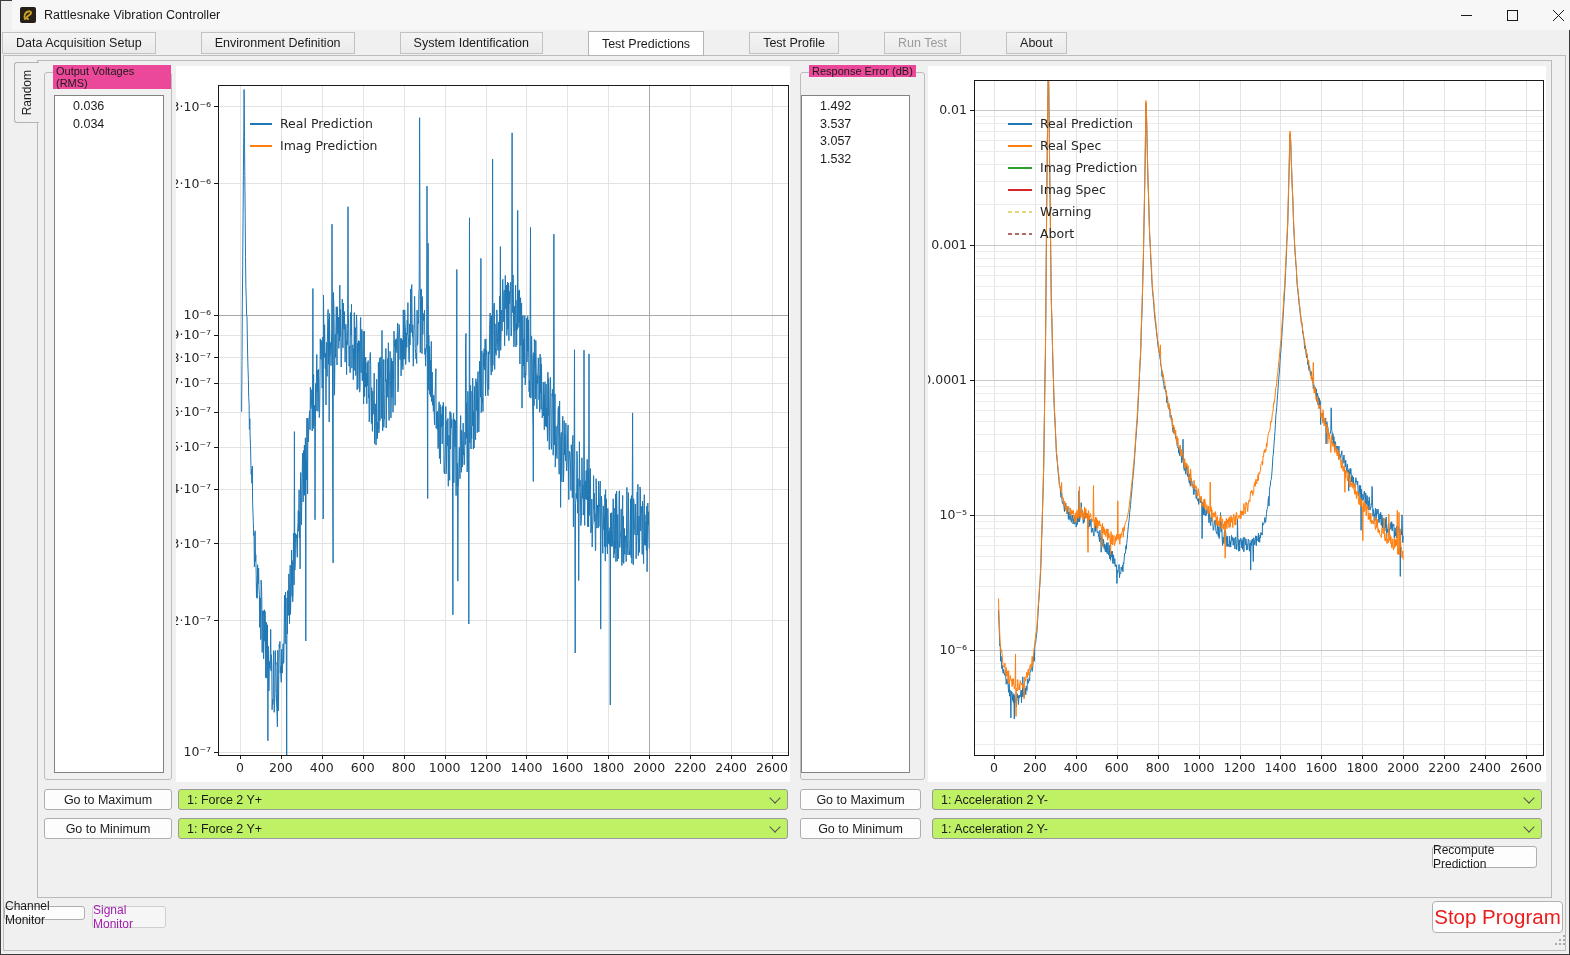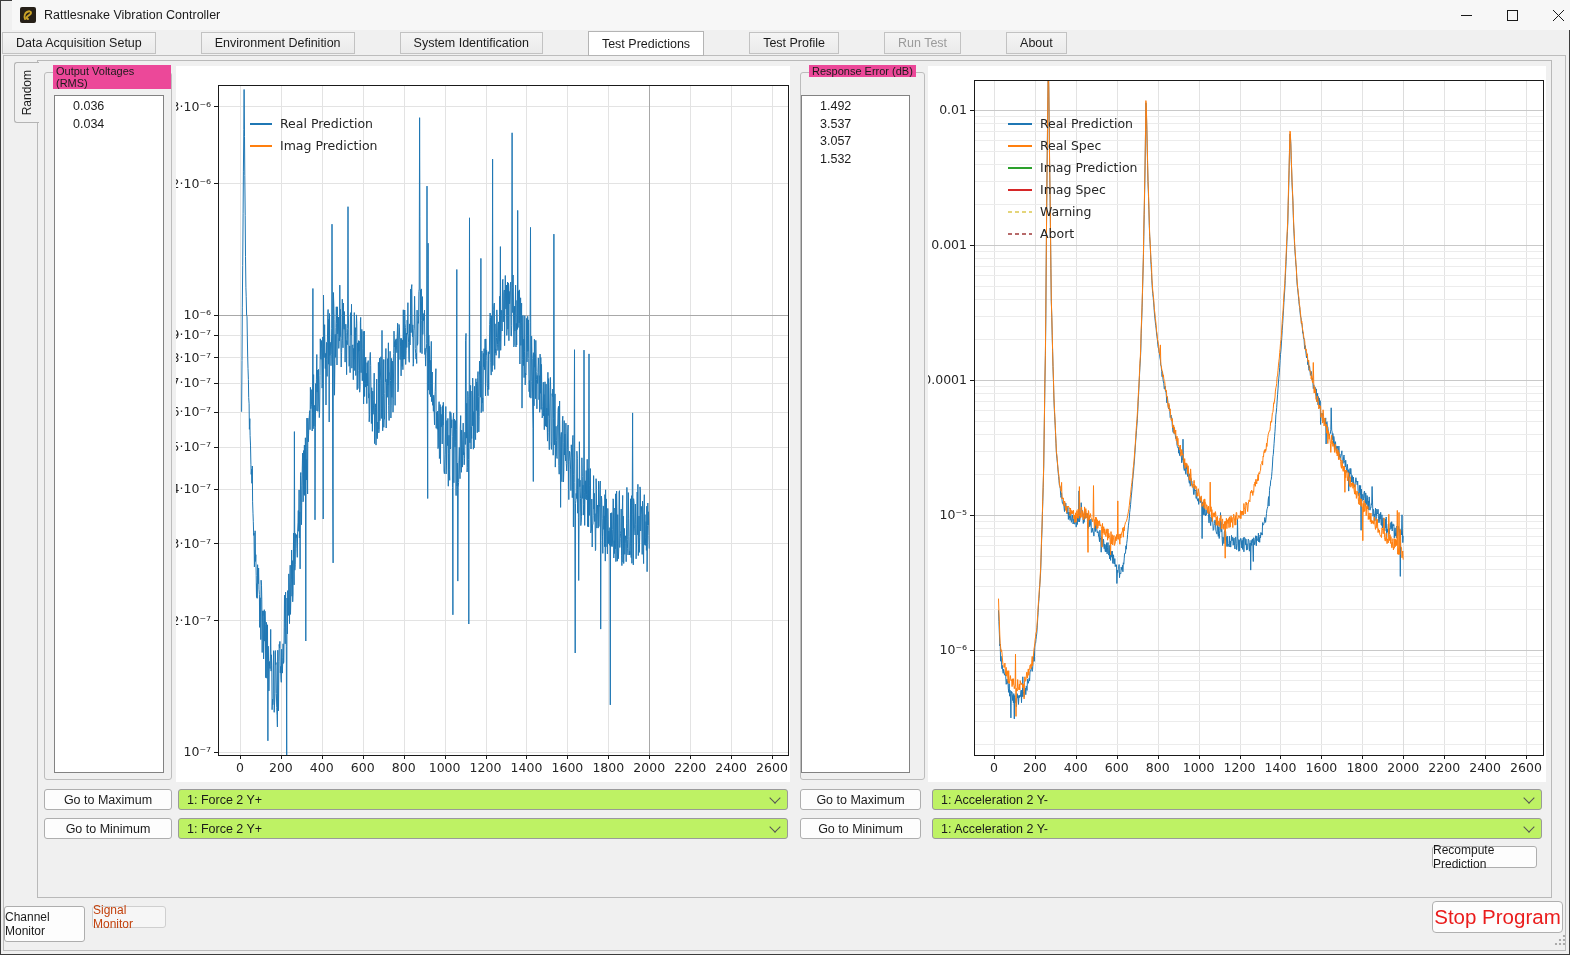--- a/index.html
+++ b/index.html
@@ -21,21 +21,21 @@
               border:1px solid #b4b4b4; border-right:none; border-radius:3px 0 0 3px; z-index:2;
               display:flex; align-items:center; justify-content:center; }
   .side-tab span { writing-mode:vertical-rl; transform:rotate(180deg); font-size:12px; }
   .groupbox { position:absolute; border:1px solid #bcbcbc; border-radius:3px; }
   .groupbox > .gb-title { position:absolute; top:-8px; left:8px; background:#ec4899; padding:0 3px; font-size:11px; }
   .listbox { position:absolute; background:#fff; border:1px solid #828282; overflow:hidden; padding-top:2px; }
   .list-item { font-size:12.5px; line-height:17.5px; padding:0 5px;margin-left:13px; }
   .figure { position:absolute; background:#fff; }
   .btn { position:absolute; display:flex; align-items:center; justify-content:center; background:#fdfdfd;
          border:1px solid #aeaeae; border-radius:3px; font-size:12.5px; }
-  .btn.disabled { color:#c2410c; border-color:#cfcfcf; background:#f6f6f6; }
+  .btn.disabled { color:#a21caf; border-color:#cfcfcf; background:#f6f6f6; }
   .combo { position:absolute; display:flex; align-items:center; background:#bef264; border:1px solid #9a9a9a;
            border-radius:3px; font-size:12.5px; padding:0 8px; }
   .combo .chev { width:8px; height:8px; border-right:1.4px solid #555; border-bottom:1.4px solid #555;
                  transform:rotate(45deg); margin-left:auto; margin-top:-4px; }
   .stop-btn { position:absolute; left:1432px; top:901px; width:131px; height:32px; display:flex; align-items:center;
               justify-content:center; background:#fdfdfd; border:1px solid #b0b0b0; border-radius:4px;
               color:#ea1c1c; font-size:20.5px; }
   .grip { position:absolute; right:4px; bottom:5px; }
 </style>
 </head>
@@ -334,21 +334,21 @@
   <span>1: Acceleration 2 Y-</span>
   <span class="chev"></span>
 </div>
 <div class="btn" style="left:800px; top:818px; width:121px; height:21px;">Go to Minimum</div>
 <div class="combo" style="left:932px; top:818px; width:610px; height:21px;">
   <span>1: Acceleration 2 Y-</span>
   <span class="chev"></span>
 </div>
 <div class="btn" style="left:1432px; top:846px; width:105px; height:22px; font-size:12px;">Recompute Prediction</div>
 
-<div class="btn" style="left:4px; top:906px; width:81px; height:36px; font-size:12px;">Channel Monitor</div>
+<div class="btn" style="left:4px; top:906px; width:81px; height:14px; font-size:12px;">Channel Monitor</div>
 <div class="btn disabled" style="left:92px; top:906px; width:74px; height:22px; font-size:12px;">Signal Monitor</div>
 <div class="stop-btn">Stop Program</div>
 <div class="grip">
   <svg width="12" height="12">
       <g fill="#9a9a9a">
         <circle cx="10" cy="2" r="1.1"></circle>
         <circle cx="6" cy="6" r="1.1"></circle>
         <circle cx="10" cy="6" r="1.1"></circle>
         <circle cx="2" cy="10" r="1.1"></circle>
         <circle cx="6" cy="10" r="1.1"></circle>

